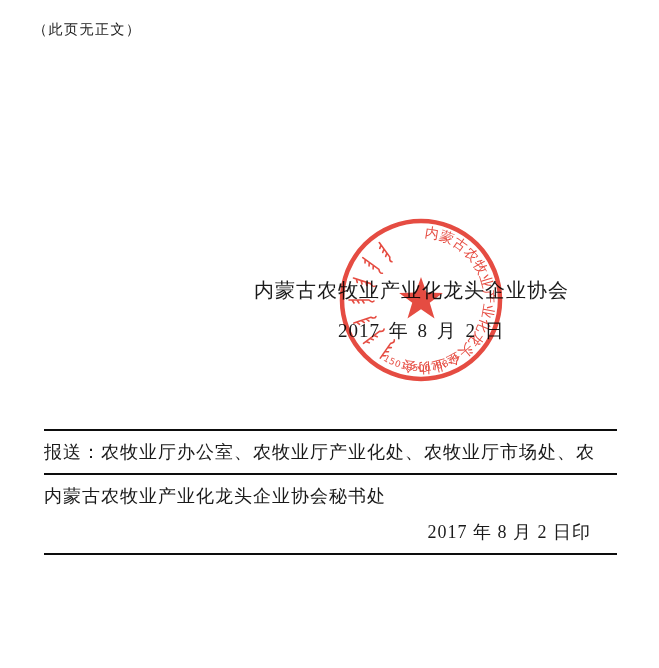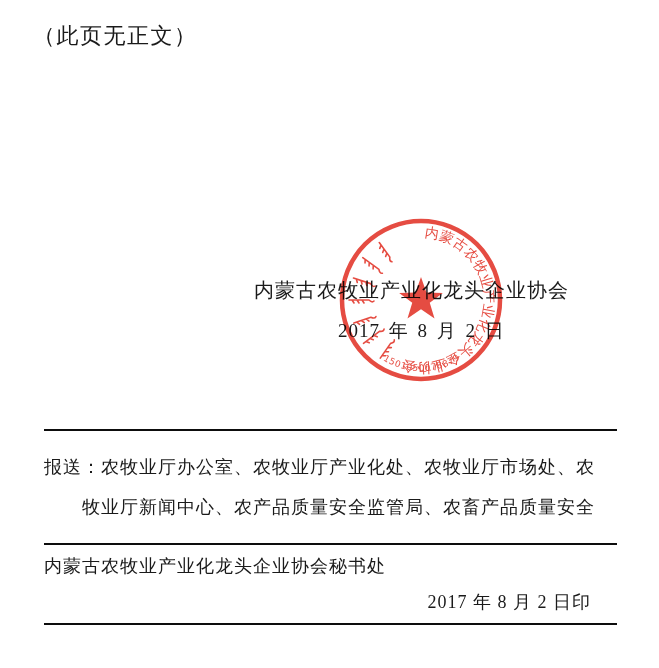--- a/index.html
+++ b/index.html
@@ -6,41 +6,41 @@
   .page{
     position:relative;
     width:659px;height:668px;
     background:#ffffff;
     overflow:hidden;
     font-family:"Liberation Serif","DejaVu Serif",serif;
     color:#1a1a1a;
   }
   .note{
     position:absolute;left:33px;top:21px;
-    font-size:22px;letter-spacing:1.5px;white-space:nowrap;
+    font-size:14px;letter-spacing:1.5px;white-space:nowrap;
   }
   .org-name{
     position:absolute;left:254px;top:277px;
     font-size:20px;letter-spacing:1px;white-space:nowrap;
   }
   .sign-date{
     position:absolute;left:338px;top:318px;
     font-size:19px;letter-spacing:1px;word-spacing:3px;white-space:nowrap;
   }
   .seal{
     position:absolute;left:331px;top:210px;width:180px;height:180px;
     mix-blend-mode:multiply;opacity:0.88;
   }
   .dist{
     position:absolute;left:44px;top:429px;width:573px;
     border-top:2px solid #0d0d0d;
     font-size:18px;letter-spacing:1px;
   }
   .dist-row{border-bottom:2px solid #0d0d0d;}
-  .row-baosong{padding:16px 0;}
+  .row-baosong{padding:1px 0;}
   .row-baosong .line{line-height:40px;white-space:nowrap;}
   .row-baosong .line.cont{padding-left:38px;}
   .row-chaosong{line-height:42px;white-space:nowrap;}
   .row-footer{line-height:42px;display:flex;white-space:nowrap;}
   .print-date{margin-left:auto;margin-right:26px;margin-top:36px;}
   .label{letter-spacing:1px;}
 </style>
 </head>
 <body>
 
@@ -103,21 +103,20 @@
           </g>
         </g>
     </g>
   </svg>
 
   <div class="dist">
     <div class="dist-row row-baosong">
       <div class="line">
         <span class="label">报送：</span><span>农牧业厅办公室、农牧业厅产业化处、农牧业厅市场处、农</span>
       </div>
-      <div class="line cont">牧业厅新闻中心、农产品质量安全监管局、农畜产品质量安全</div>
     </div>
     <div class="dist-row row-footer">
       <span>内蒙古农牧业产业化龙头企业协会秘书处</span>
       <span class="print-date">2017 年 8 月 2 日印</span>
     </div>
   </div>
 
 </div>
 
 </body></html>

